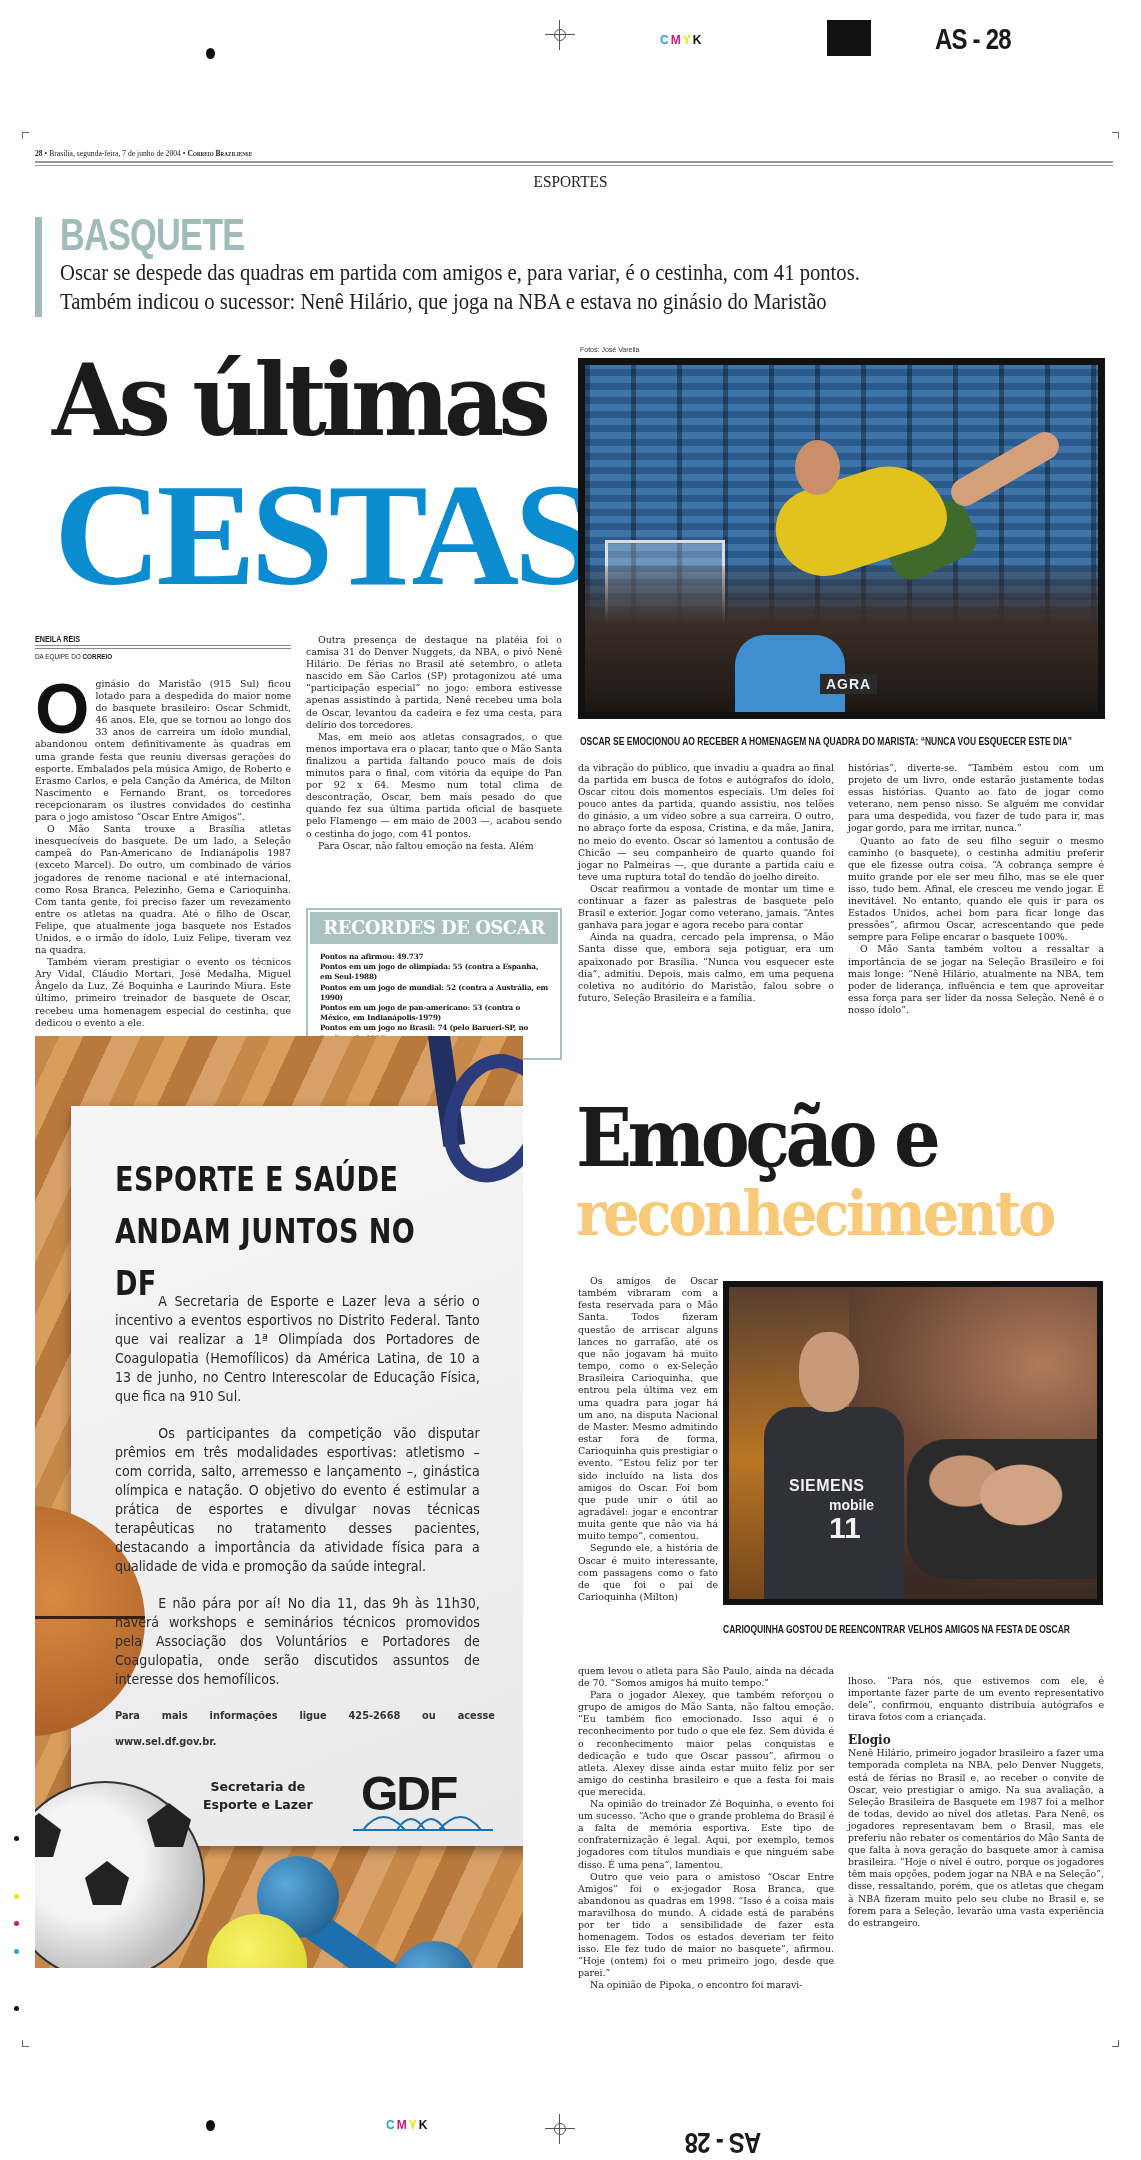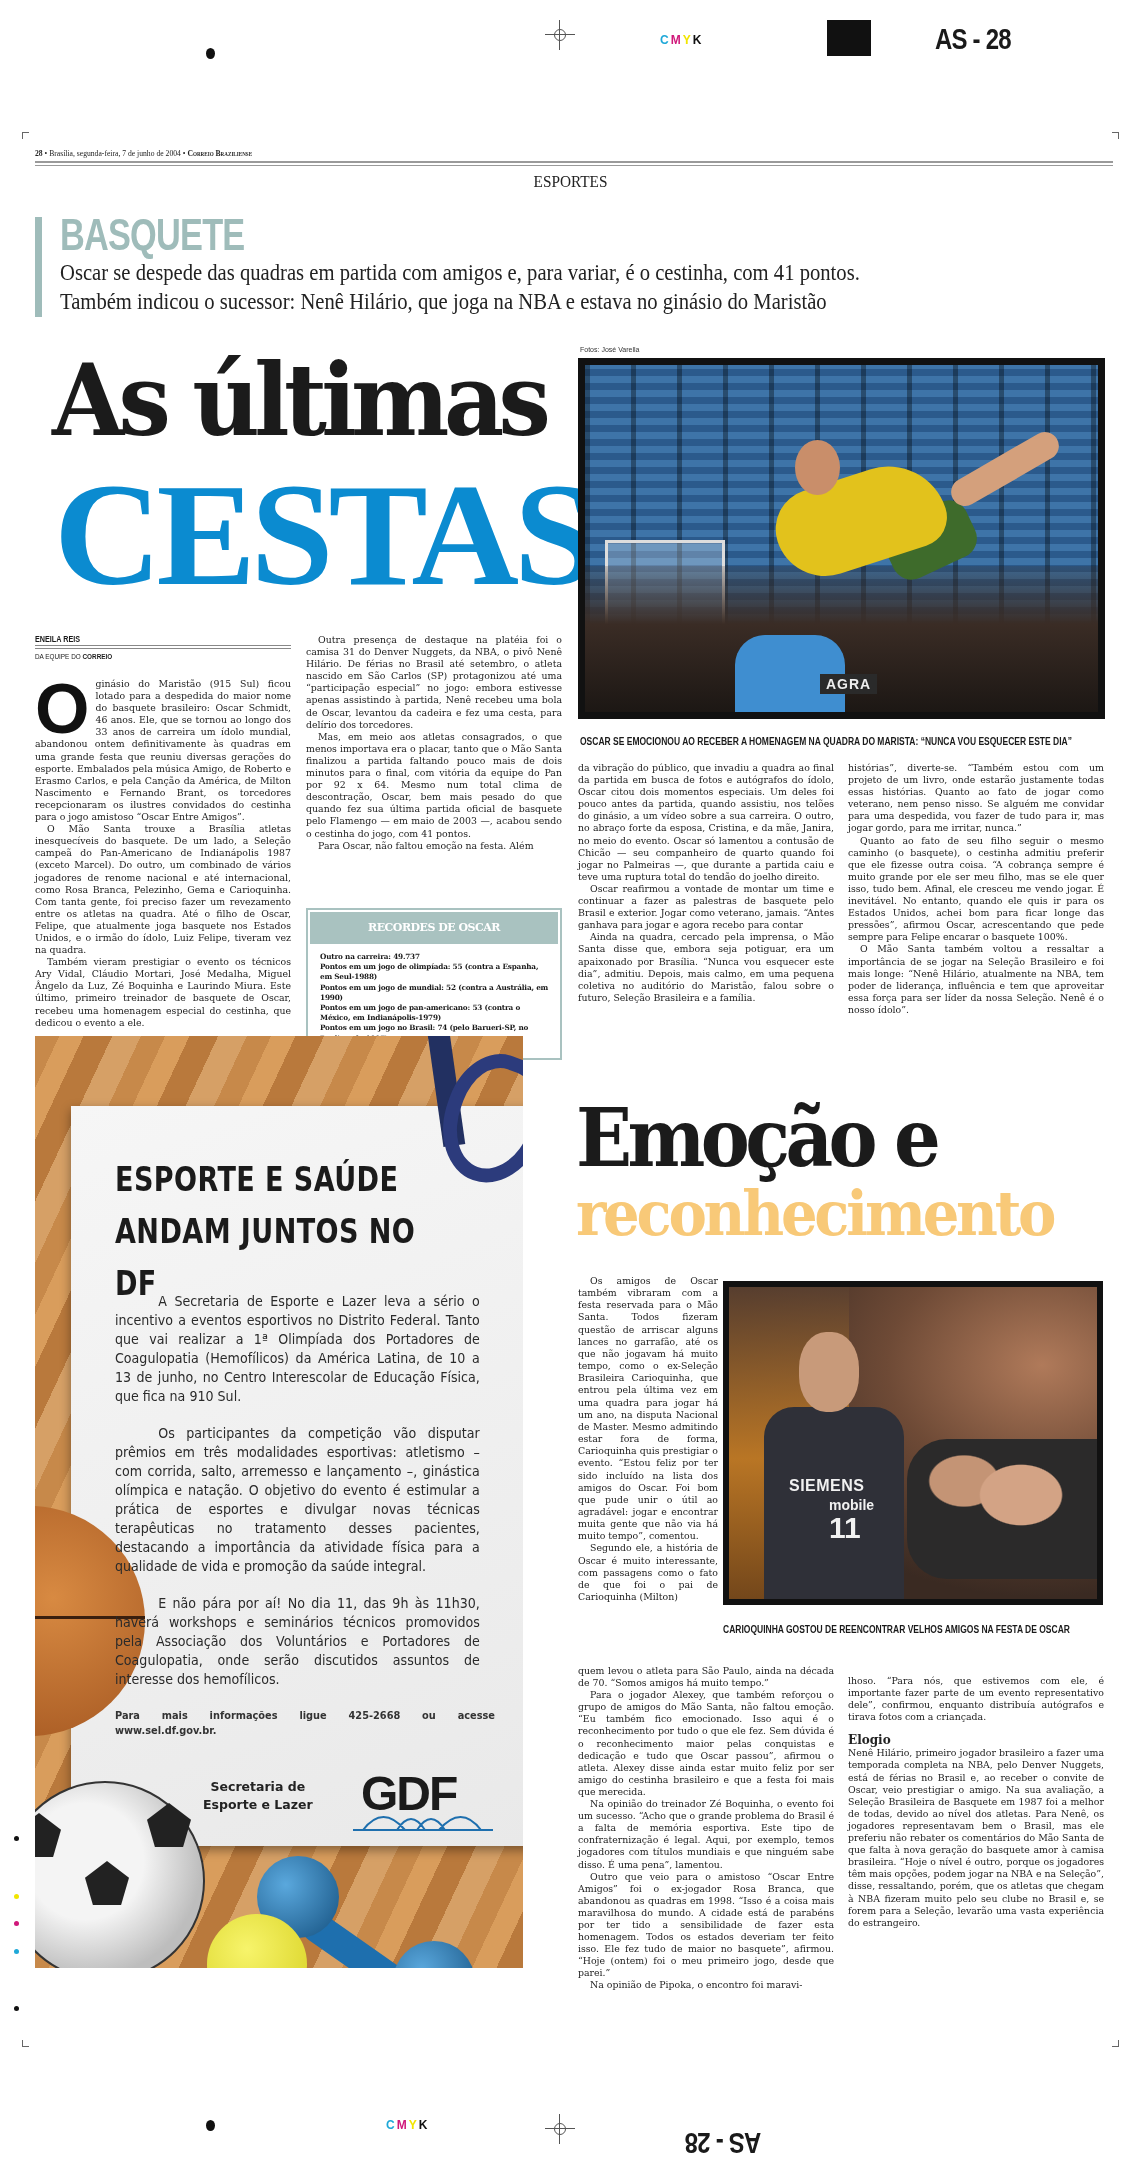--- a/index.html
+++ b/index.html
@@ -55,21 +55,21 @@
   .byline-rule { position: absolute; left: 35px; top: 645px; width: 256px; height: 4px; border-top: 1px solid #888; border-bottom: 1px solid #888; }
   .byline-team { position: absolute; left: 35px; top: 652px; font-family: "Liberation Sans", sans-serif; font-size: 7.5px; transform: scaleX(0.85); transform-origin: left; }
   .byline-team b { font-weight: bold; }
 
   .col { position: absolute; font-family: "DejaVu Serif", serif; font-size: 9.4px; line-height: 12.1px; color: #222; text-align: justify; }
   .col p { text-indent: 12px; }
   .col p.noind { text-indent: 0; }
   .dropcap { float: left; font-family: "Liberation Sans", sans-serif; font-weight: bold; font-size: 70px; line-height: 58px; margin: 2px 6px 0 0; color: #111; }
 
   .record-box { position: absolute; left: 306px; top: 908px; width: 256px; height: 152px; border: 2px solid #a9c2c0; padding: 2px; }
-  .record-box .hd { background: #a9c2c0; height: 32px; color: #fff; text-align: center; font-family: "DejaVu Serif", serif; font-weight: bold; font-size: 11px; line-height: 32px; letter-spacing: -0.5px; }
+  .record-box .hd { background: #a9c2c0; height: 32px; color: #fff; text-align: center; font-family: "DejaVu Serif", serif; font-weight: bold; font-size: 18px; line-height: 32px; letter-spacing: -0.5px; }
   .record-box ul { list-style: none; padding: 8px 8px 0 10px; }
   .record-box li { font-family: "DejaVu Serif", serif; font-weight: bold; font-size: 7.3px; line-height: 10.2px; color: #1a1a1a; letter-spacing: -0.2px; }
 
   
   .ad { position: absolute; left: 35px; top: 1036px; width: 488px; height: 932px; overflow: hidden;
      background: repeating-linear-gradient(115deg, #c7894a 0 22px, #d99d5c 22px 44px, #b9793c 44px 70px, #d6a066 70px 96px); }
   .ad .paper { position: absolute; left: 36px; top: 70px; width: 462px; height: 740px; background: linear-gradient(160deg, #f6f6f6, #e9e9e9); box-shadow: 0 4px 10px rgba(0,0,0,0.4); }
   .ad .ball-basket { position: absolute; left: -120px; top: 470px; width: 230px; height: 230px; border-radius: 50%; background: radial-gradient(circle at 60% 40%, #d88a42, #9c4f1c); }
   .ad .ball-basket::after { content: ""; position: absolute; left: 0; top: 110px; width: 230px; height: 3px; background: #3a1f0e; }
   .ad .ball-soccer { position: absolute; left: -30px; top: 745px; width: 200px; height: 200px; border-radius: 50%; background: radial-gradient(circle at 40% 40%, #f4f4f4 0 35%, #bdbdbd 70%); border: 2px solid #333; }
@@ -77,21 +77,21 @@
   .ad .ball-tennis { position: absolute; left: 172px; top: 878px; width: 100px; height: 100px; border-radius: 50%; background: radial-gradient(circle at 40% 35%, #f7f46b, #d6cf1d); }
   .ad .dumbbell-bar { position: absolute; left: 270px; top: 868px; width: 155px; height: 30px; background: #1e6fae; border-radius: 15px; transform: rotate(35deg); transform-origin: left center; }
   .ad .dumbbell-end1 { position: absolute; left: 222px; top: 820px; width: 82px; height: 82px; border-radius: 50%; background: radial-gradient(circle at 35% 35%, #5aa8dd, #14507f); }
   .ad .dumbbell-end2 { position: absolute; left: 358px; top: 905px; width: 82px; height: 82px; border-radius: 50%; background: radial-gradient(circle at 35% 35%, #5aa8dd, #14507f); }
   .ad .goggles { position: absolute; left: 410px; top: 18px; width: 100px; height: 130px; border: 14px solid #2c3b7c; border-radius: 45% 45% 50% 50%; transform: rotate(20deg); }
   .ad .goggles-strap { position: absolute; left: 400px; top: -10px; width: 22px; height: 120px; background: #223061; transform: rotate(-8deg); }
   .ad .title { position: absolute; left: 80px; top: 118px; font-family: "DejaVu Sans", sans-serif; font-weight: bold; font-size: 33px; line-height: 52px; color: #1b1b1b; transform: scaleX(0.82); transform-origin: left; letter-spacing: 0.5px; }
   .ad .body { position: absolute; left: 80px; top: 256px; width: 380px; font-family: "DejaVu Sans", sans-serif; font-size: 13.2px; line-height: 19px; color: #2a2a2a; text-align: justify; transform: scaleX(0.96); transform-origin: left; }
   .ad .body p { text-indent: 45px; margin-bottom: 18px; }
   .ad .contact { position: absolute; left: 80px; top: 672px; width: 380px; font-family: "DejaVu Sans", sans-serif; font-weight: bold; font-size: 9.8px; line-height: 15px; color: #333; text-align: justify; text-align-last: justify; }
-  .ad .contact span { display: block; text-align-last: left; }
+  .ad .contact span { display: block; text-align-last: left; margin-top: 11px; }
   .ad .sec-name { position: absolute; left: 168px; top: 742px; font-family: "DejaVu Sans", sans-serif; font-weight: bold; font-size: 12.5px; line-height: 18px; color: #222; text-align: center; }
   .ad .gdf { position: absolute; left: 326px; top: 730px; font-family: "Liberation Sans", sans-serif; font-weight: bold; font-size: 48px; letter-spacing: -2px; color: #1b1b1b; }
   .ad .gdf-arc { position: absolute; left: 318px; top: 768px; width: 140px; height: 30px; }
 
   .headline3 { position: absolute; left: 576px; top: 1098px; font-family: "DejaVu Serif", serif; font-weight: bold; font-size: 80px; letter-spacing: -5px; color: #1b1b1b; transform: scaleX(0.92); transform-origin: left; line-height: 1; }
   .headline4 { position: absolute; left: 576px; top: 1183px; font-family: "DejaVu Serif", serif; font-weight: bold; font-size: 62px; letter-spacing: -3.5px; color: #f8c978; transform: scaleX(0.93); transform-origin: left; line-height: 1; }
 
   .photo2 { position: absolute; left: 723px; top: 1281px; width: 380px; height: 324px; background: #111; padding: 6px; }
   .photo2 .inner { width: 100%; height: 100%; position: relative; overflow: hidden;
      background: radial-gradient(ellipse at 85% 25%, #b07a5a 0%, #6e4a36 35%, #3a2a22 70%), #3a2a22; }
@@ -183,21 +183,21 @@
 
 <div class="col" style="left:306px; top:634px; width:256px;">
   <p>Outra presença de destaque na platéia foi o camisa 31 do Denver Nuggets, da NBA, o pivô Nenê Hilário. De férias no Brasil até setembro, o atleta nascido em São Carlos (SP) protagonizou até uma “participação especial” no jogo: embora estivesse apenas assistindo à partida, Nenê recebeu uma bola de Oscar, levantou da cadeira e fez uma cesta, para delírio dos torcedores.</p>
   <p>Mas, em meio aos atletas consagrados, o que menos importava era o placar, tanto que o Mão Santa finalizou a partida faltando pouco mais de dois minutos para o final, com vitória da equipe do Pan por 92 x 64. Mesmo num total clima de descontração, Oscar, bem mais pesado do que quando fez sua última partida oficial de basquete pelo Flamengo — em maio de 2003 —, acabou sendo o cestinha do jogo, com 41 pontos.</p>
   <p>Para Oscar, não faltou emoção na festa. Além</p>
 </div>
 
 <div class="record-box">
   <div class="hd">RECORDES DE OSCAR</div>
   <ul>
-    <li><span>Outro na carreira: </span><span>49.737</span></li>
+    <li><span>Pontos na afirmou: </span><span>49.737</span></li>
     <li><span>Pontos em um jogo de olimpíada: </span><span>55 (contra a Espanha, em Seul-1988)</span></li>
     <li><span>Pontos em um jogo de mundial: </span><span>52 (contra a Austrália, em 1990)</span></li>
     <li><span>Pontos em um jogo de pan-americano: </span><span>53 (contra o México, em Indianápolis-1979)</span></li>
     <li><span>Pontos em um jogo no Brasil: </span><span>74 (pelo Barueri-SP, no Paulista de 1997)</span></li>
   </ul>
 </div>
 
 <div class="col" style="left:578px; top:762px; width:256px;">
   <p class="noind">da vibração do público, que invadiu a quadra ao final da partida em busca de fotos e autógrafos do ídolo, Oscar citou dois momentos especiais. Um deles foi pouco antes da partida, quando assistiu, nos telões do ginásio, a um vídeo sobre a sua carreira. O outro, no abraço forte da esposa, Cristina, e da mãe, Janira, no meio do evento. Oscar só lamentou a contusão de Chicão — seu companheiro de quarto quando foi jogar no Palmeiras —, que durante a partida caiu e teve uma ruptura total do tendão do joelho direito.</p>
   <p>Oscar reafirmou a vontade de montar um time e continuar a fazer as palestras de basquete pelo Brasil e exterior. Jogar como veterano, jamais. “Antes ganhava para jogar e agora recebo para contar</p>

